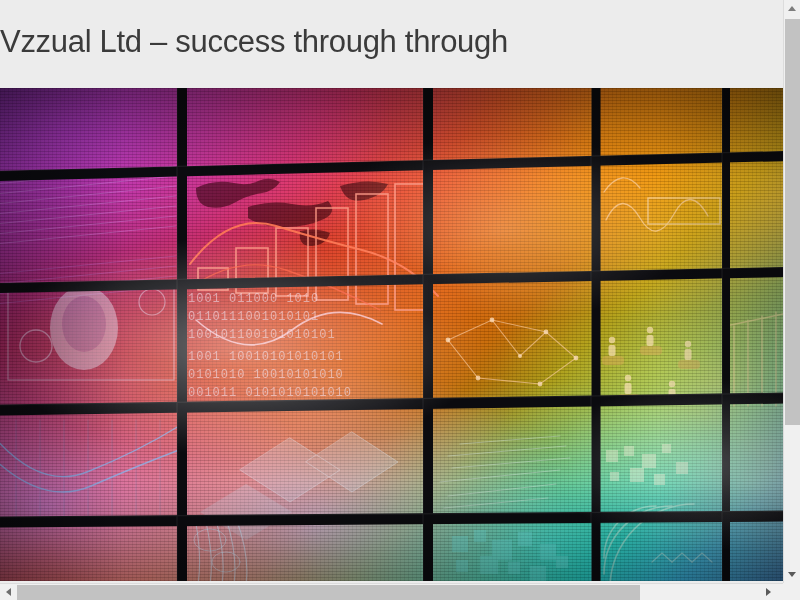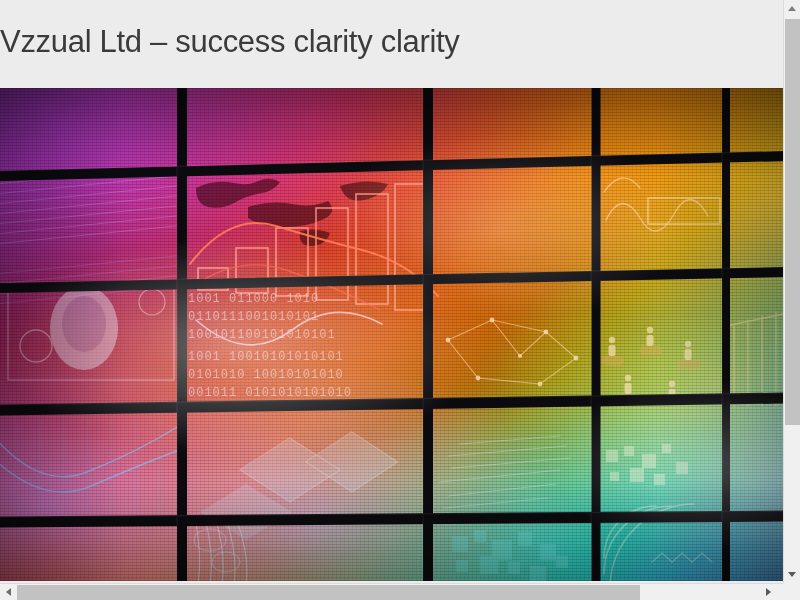--- a/index.html
+++ b/index.html
@@ -229,21 +229,21 @@
   .arrow-right { border-width: 4px 0 4px 5px;  border-color: transparent transparent transparent #5a5a5a; }
 </style>
 </head>
 <body>
 
 <div id="app">
 
   <div id="doc-viewport">
 
     <div id="header-bar">
-      <h1 id="page-heading">Vzzual Ltd – success clarity clarity</h1>
+      <h1 id="page-heading">Vzzual Ltd – success through through</h1>
     </div>
 
     <div id="hero-image" title="Colorful multi-screen video wall displaying data visualizations">
 
       <div class="wall-base"></div>
       <div class="wall-base2"></div>
       <div class="wall-scan"></div>
 
       <div class="wall-grid">
         <svg viewBox="0 0 783 493" preserveAspectRatio="none">

